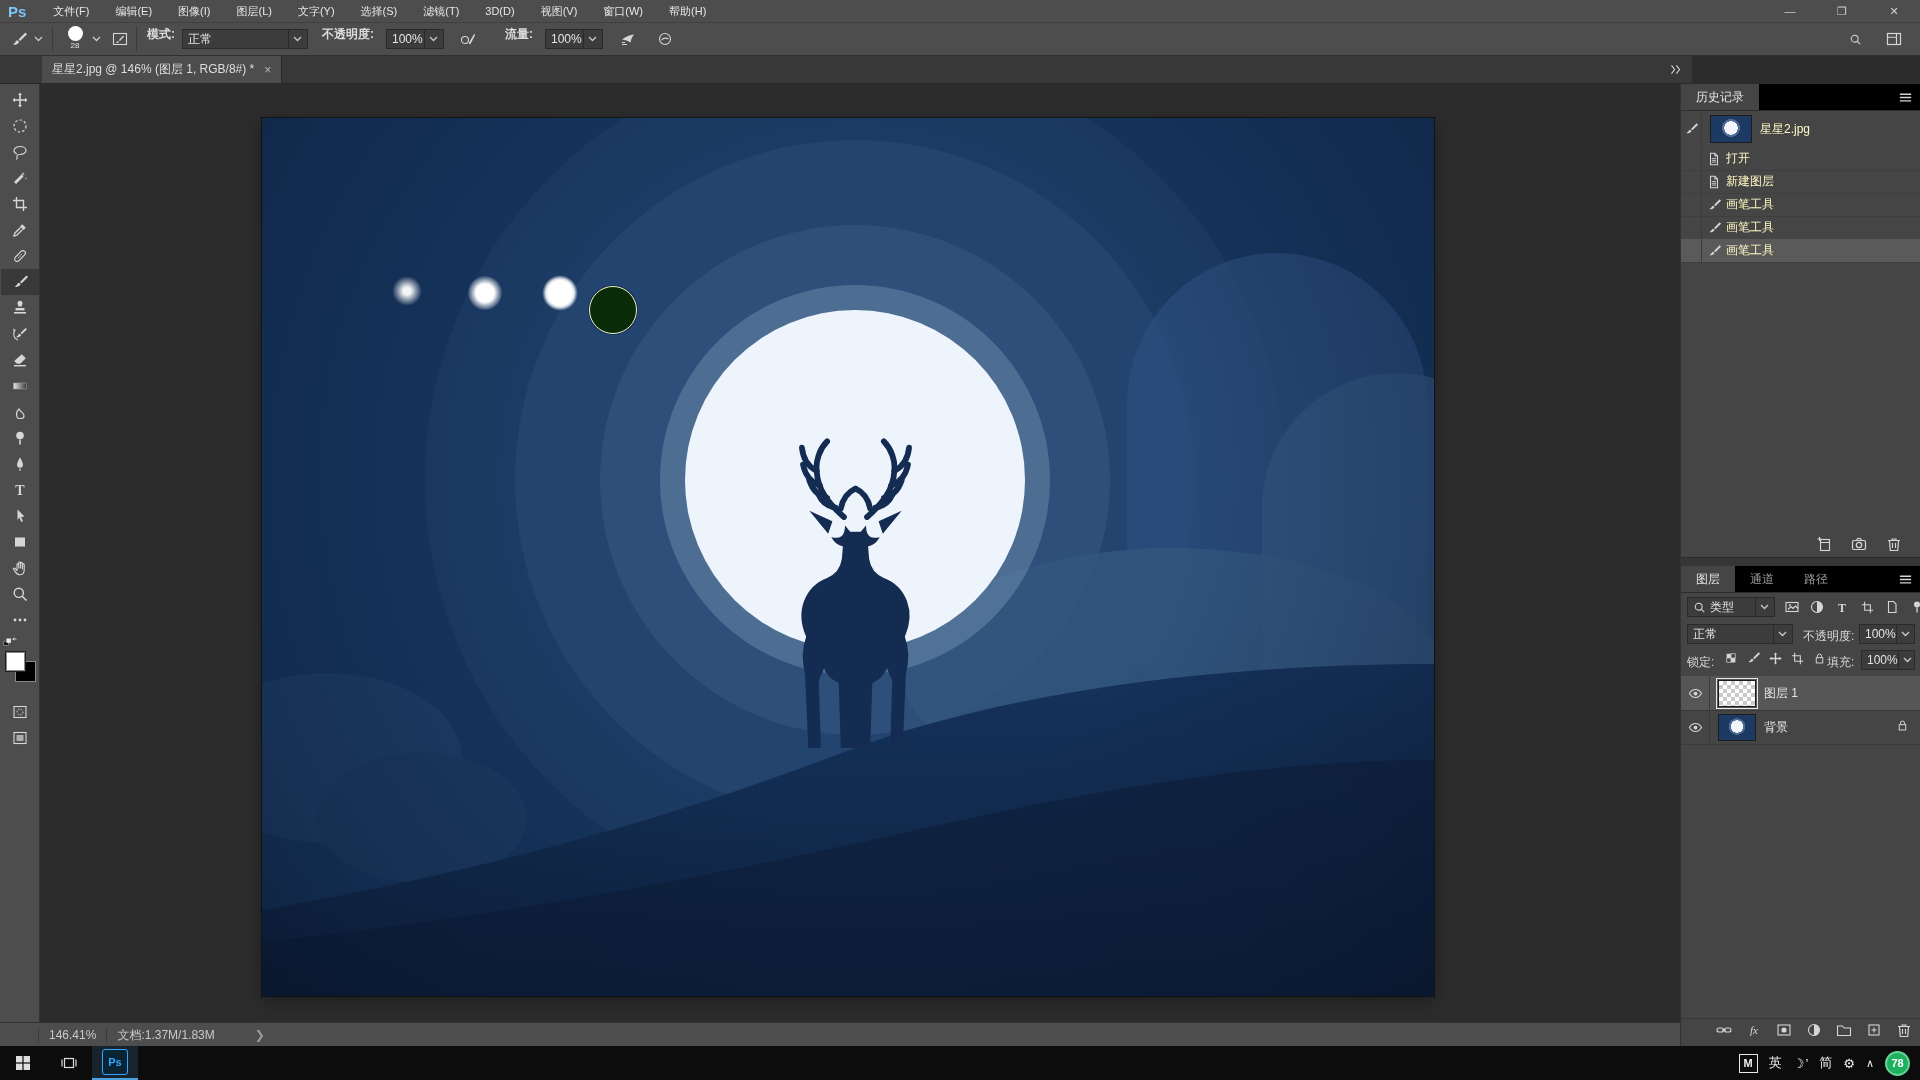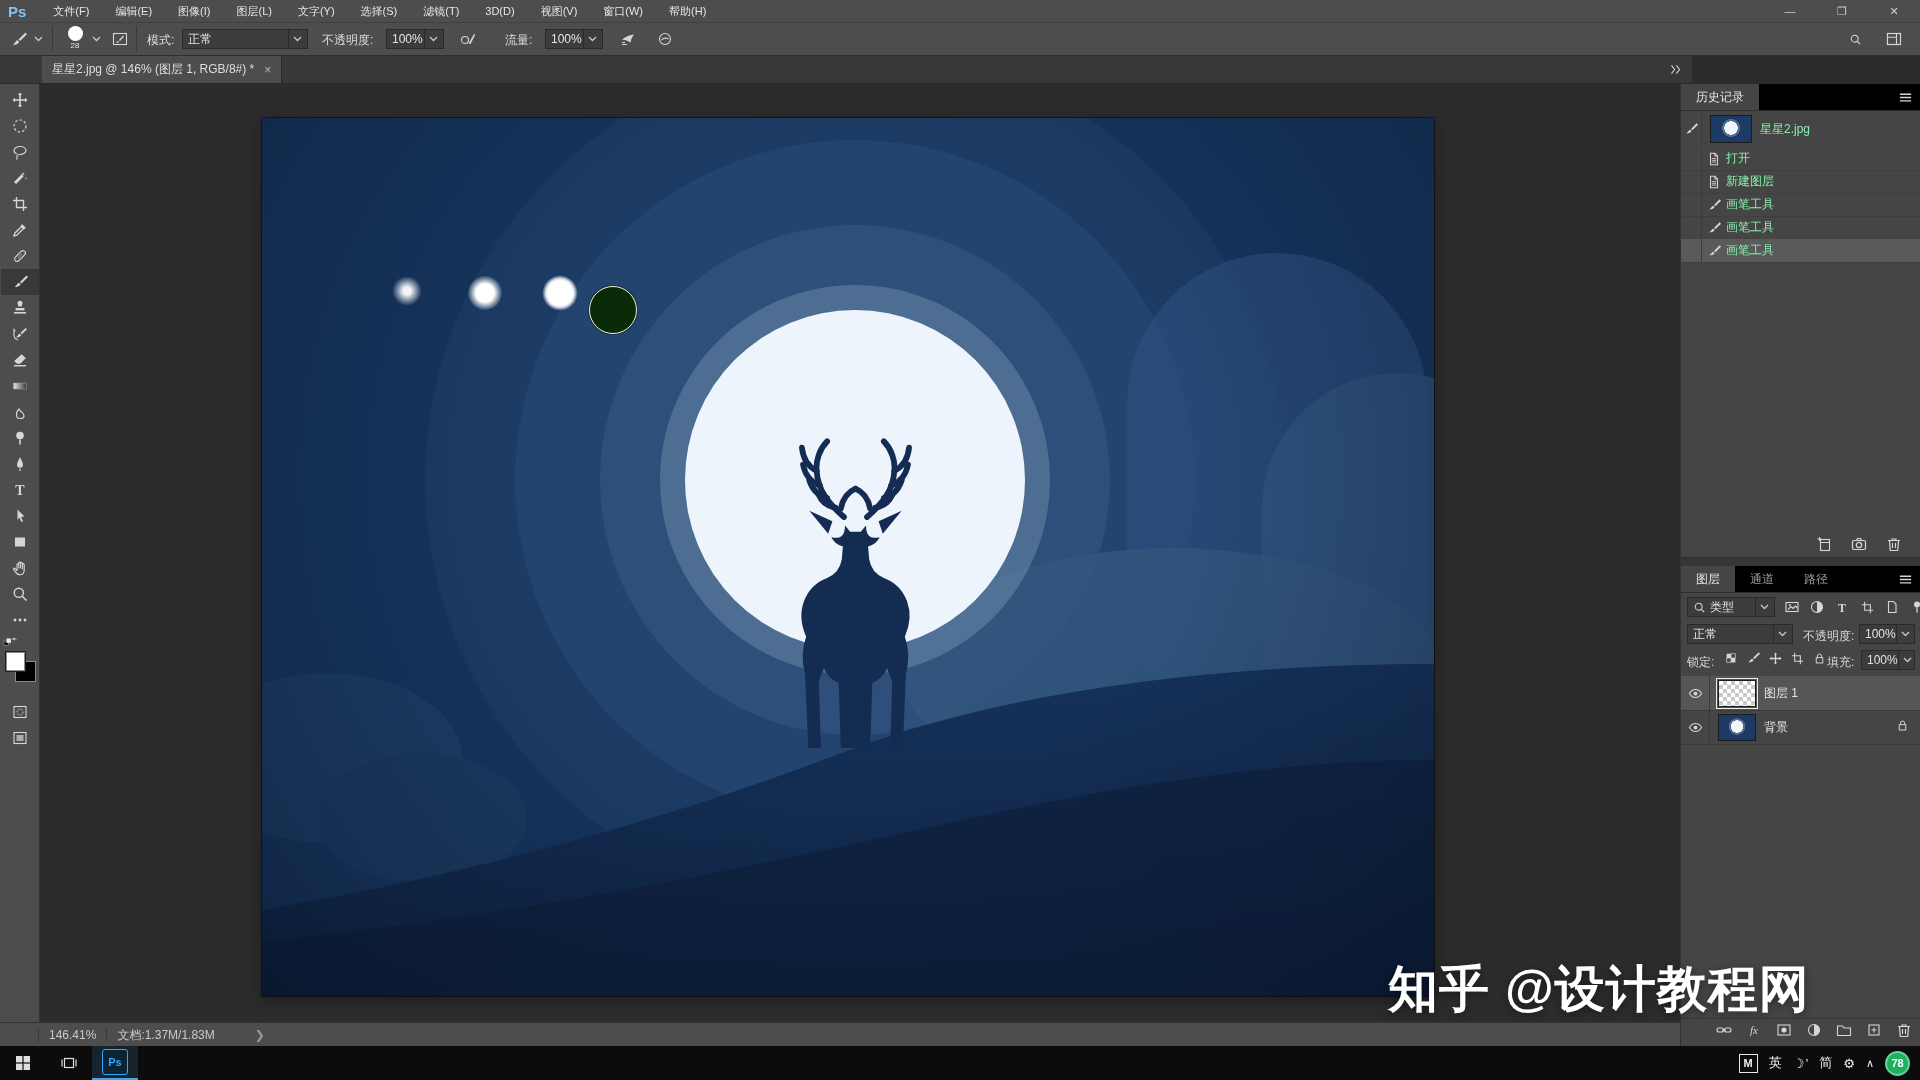--- a/index.html
+++ b/index.html
@@ -15,21 +15,21 @@
   #ps-logo{color:#7cc5f6;font-weight:bold;font-size:15px;margin:0 14px 0 8px;}
   .menu-item{padding:4px 13px;font-size:11px;color:#e6e6e6;line-height:22px;cursor:default;}
   #win-controls{position:absolute;right:0;top:0;height:22px;display:flex;}
   .winbtn{width:52px;height:22px;display:flex;align-items:center;justify-content:center;
           color:#cfcfcf;font-size:11px;}
 
   
   #optionsbar{position:absolute;left:0;top:23px;width:1920px;height:32px;background:#4d4d4d;
               border-bottom:1px solid #2e2e2e;z-index:10;}
   .opt-sep{position:absolute;top:3px;width:1px;height:26px;background:#3b3b3b;}
-  .opt-label{position:absolute;top:9px;font-size:12px;color:#dcdcdc;}
+  .opt-label{position:absolute;top:3px;font-size:12px;color:#dcdcdc;font-weight:bold;}
   .field{position:absolute;top:6px;height:20px;background:#3c3c3c;border:1px solid #2a2a2a;
          display:flex;align-items:center;font-size:12px;color:#e6e6e6;padding:0 5px;box-sizing:border-box;}
   .field .chevbox{margin-left:auto;border-left:1px solid #2a2a2a;padding-left:4px;height:100%;
                   display:flex;align-items:center;}
   .opt-icon{position:absolute;top:7px;width:20px;height:18px;display:flex;align-items:center;justify-content:center;}
   #brush-preview{position:absolute;left:62px;top:2px;width:26px;height:28px;text-align:center;}
   #brush-preview .dot{width:15px;height:15px;border-radius:50%;background:#fff;margin:1px auto 0;}
   #brush-preview .num{font-size:8px;color:#e0e0e0;line-height:9px;}
 
   
@@ -67,21 +67,21 @@
   
   #right-dock{position:absolute;left:1680px;top:84px;width:240px;height:962px;background:#454545;
               border-left:1px solid #333;z-index:9;font-size:12px;}
   .panel-strip{position:absolute;left:0;width:240px;background:#000000;border-bottom:1px solid #2d2d2d;}
   .panel-tab{display:inline-block;height:26px;line-height:26px;padding:0 15px;color:#9d9d9d;}
   .panel-tab.active{background:#454545;color:#e4e4e4;}
   .hamb{position:absolute;right:8px;top:6px;}
   .hrow{position:absolute;left:0;width:240px;height:23px;display:flex;align-items:center;border-bottom:1px solid #3e3e3e;}
   .hrow .srccol{width:20px;height:100%;border-right:1px solid #3c3c3c;display:flex;align-items:center;justify-content:center;flex:0 0 auto;}
   .hrow .sticon{width:24px;display:flex;justify-content:center;flex:0 0 auto;}
-  .hrow .lbl{color:#86efac;}
+  .hrow .lbl{color:#fef9c3;}
   .hrow.selected{background:#5a5a5a;}
   .thumb-art{background:radial-gradient(circle at 50% 46%,#f2f6fc 0 27%,rgba(195,220,245,.30) 28% 36%,#1c3a64 37%),#1c3a64;}
   .thumb-checker{background-color:#fff;background-image:linear-gradient(45deg,#c9c9c9 25%,transparent 25%,transparent 75%,#c9c9c9 75%),linear-gradient(45deg,#c9c9c9 25%,transparent 25%,transparent 75%,#c9c9c9 75%);background-size:8px 8px;background-position:0 0,4px 4px;}
   .dockfield{position:absolute;height:20px;background:#3c3c3c;border:1px solid #2a2a2a;display:flex;
              align-items:center;font-size:12px;color:#e4e4e4;padding:0 5px;box-sizing:border-box;}
   .dockfield .chevbox{margin-left:auto;border-left:1px solid #2a2a2a;padding-left:4px;height:100%;display:flex;align-items:center;}
   .dlabel{position:absolute;font-size:12px;color:#d6d6d6;}
   .ibtn{display:flex;align-items:center;justify-content:center;width:22px;height:22px;}
   .layer-row{position:absolute;left:0;width:240px;height:34px;display:flex;align-items:center;border-bottom:1px solid #3a3a3a;}
   .layer-row.selected{background:#565656;}
@@ -760,14 +760,13 @@
       <span id="ime-m">M</span>
       <span>英</span>
       <span>☽ ’</span>
       <span>简</span>
       <span>⚙</span>
       <span style="font-size:11px">∧</span>
       <span id="tray-badge">78</span>
     </div>
   </div>
 
-  <div id="watermark">知乎 @设计教程网</div>
 </div>
 
 </body></html>

